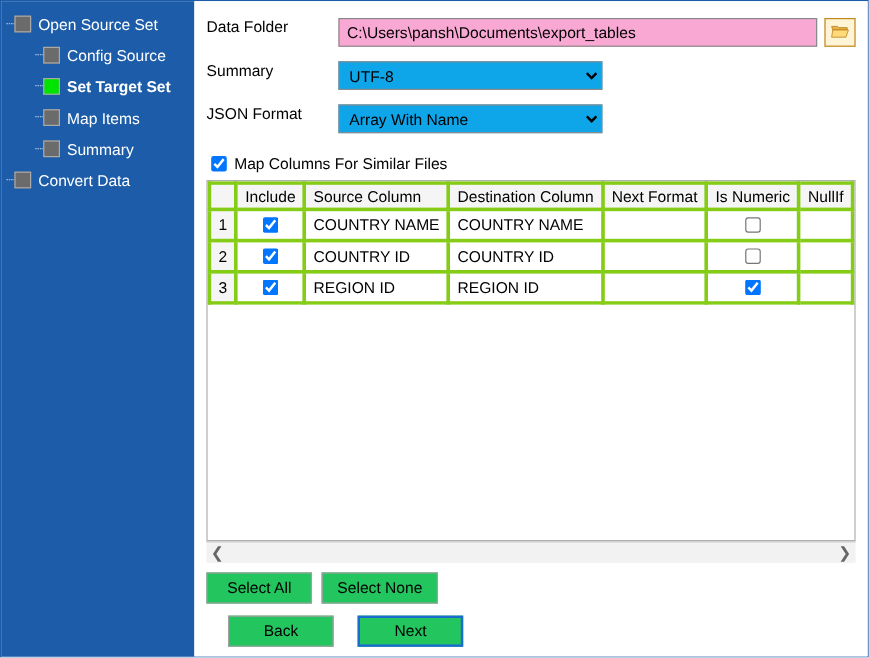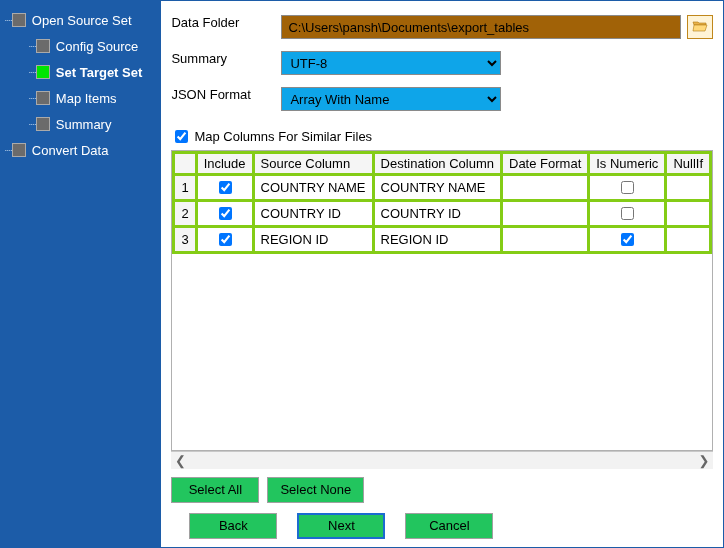--- a/index.html
+++ b/index.html
@@ -9,21 +9,21 @@
   .tree-node { display: flex; align-items: center; height: 26px; padding-left: 4px; }
   .tree-node.child { padding-left: 28px; }
   .tree-conn { color: #9bbcdf; font-family: monospace; white-space: pre; letter-spacing: -1px; }
   .node-box { width: 14px; height: 14px; background: #6b6b6b; border: 1px solid #aaa; margin-right: 6px; flex-shrink: 0; }
   .node-box.active { background: #00e500; }
   .node-label { white-space: nowrap; }
   .node-label.bold { font-weight: bold; }
   .main { flex: 1; background: #fff; display: flex; flex-direction: column; padding: 8px 10px; }
   .form-row { display: flex; align-items: flex-start; margin: 6px 0; }
   .form-label { width: 110px; }
-  .text-input { flex: 1; height: 24px; border: 1px solid #8a8a8a; padding: 2px 6px; background: #a16207; }
+  .text-input { flex: 1; height: 24px; border: 1px solid #8a8a8a; padding: 2px 6px; background: #f9a8d4; }
   .browse-btn { width: 26px; height: 24px; margin-left: 6px; border: 1px solid #c0871b; background: #fff4d6; display: flex; align-items: center; justify-content: center; cursor: pointer; }
   .browse-btn svg { width: 16px; height: 14px; }
   select.dropdown { width: 220px; height: 24px; border: 1px solid #8a8a8a; background: #0ea5e9; padding: 0 4px; }
   .check-row { display: flex; align-items: center; margin: 10px 0 4px 0; }
   .check-row input { margin-right: 6px; }
   .table-wrap { border: 1px solid #b0b0b0; flex: 1; overflow: auto; background: #fff; }
   table { border-collapse: collapse; width: 100%; }
   th, td { border: 3px solid #84cc16; padding: 2px 6px; text-align: left; height: 18px; font-weight: normal; white-space: nowrap; }
   th { background: #f5f5f5; }
   th.rownum, td.rownum { width: 20px; text-align: center; background: #f5f5f5; }
@@ -111,21 +111,21 @@
 
     <div class="table-wrap">
       <div style="flex:1; overflow:auto;">
         <table>
           <thead>
             <tr>
               <th class="rownum"></th>
               <th class="cb">Include</th>
               <th style="width:130px;">Source Column</th>
               <th style="width:145px;">Destination Column</th>
-              <th style="width:95px;">Date Format</th>
+              <th style="width:95px;">Next Format</th>
               <th class="cbn">Is Numeric</th>
               <th style="width:45px;">NullIf</th>
             </tr>
           </thead>
           <tbody id="tbody">
               <tr>
                 <td class="rownum">1</td>
                 <td class="cb"><input type="checkbox" checked="" style=""></td>
                 <td>COUNTRY NAME</td>
                 <td>COUNTRY NAME</td>
@@ -162,17 +162,16 @@
     </div>
 
     <div class="btn-row">
       <div class="btn">Select All</div>
       <div class="btn">Select None</div>
     </div>
 
     <div class="footer-row">
       <div class="btn">Back</div>
       <div class="btn primary">Next</div>
-      <div class="btn">Cancel</div>
     </div>
 
   </div>
 </div>
 
 </body></html>

